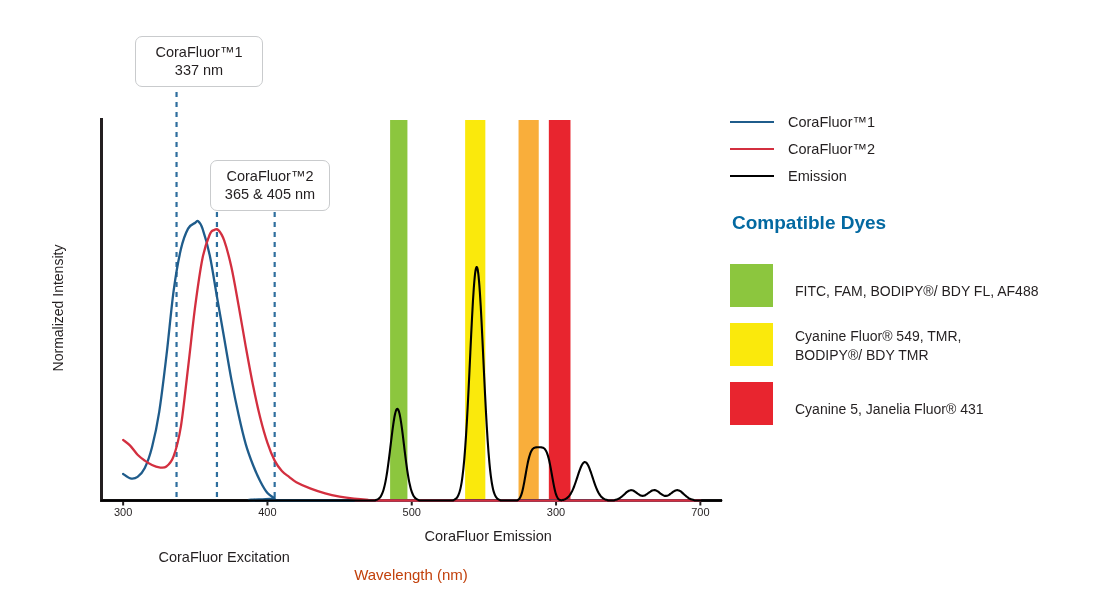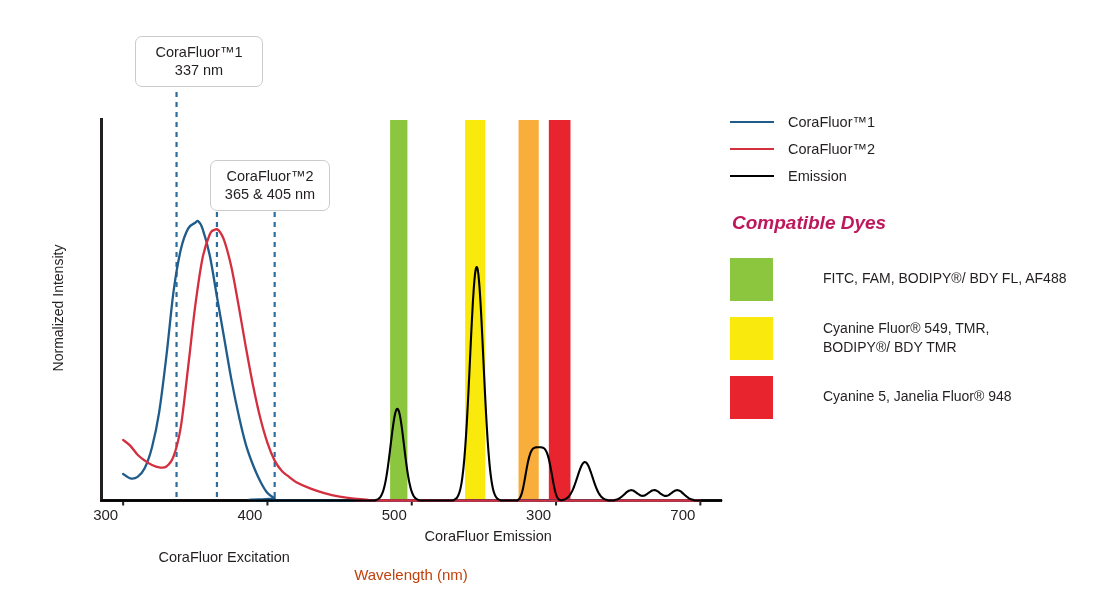--- a/index.html
+++ b/index.html
@@ -36,22 +36,23 @@
     white-space: nowrap;
   }
   .callout .l1 { display: block; }
   .callout .l2 { display: block; }
   #callout-1 { left: 135px; top: 36px; width: 128px; }
   #callout-2 { left: 210px; top: 160px; width: 120px; }
 
   
   .axis-num {
     position: absolute;
-    font-size: 15px;
-    color: #231f20;
+    font-size: 11px;
+    color: #231f20;
+    text-align: center;
     width: 60px;
   }
   .sub-label {
     position: absolute;
     font-size: 14.5px;
     color: #231f20;
     text-align: center;
     white-space: nowrap;
   }
   #xaxis-title {
@@ -92,29 +93,27 @@
     flex: 0 0 44px;
   }
   .legend-line-label {
     font-size: 14.5px;
     color: #231f20;
     white-space: nowrap;
   }
   #dyes-title {
     font-size: 19px;
     font-weight: bold;
-    color: #be185d;
-    margin: 23px 0 24px 2px;
-    font-style: italic;
+    color: #0369a1;
+    margin: 23px 0 30px 2px;
   }
   .dye-row {
     display: flex;
-    align-items: flex-start;
+    align-items: center;
     margin-bottom: 16px;
-    gap: 28px;
   }
   .dye-swatch {
     width: 43px; height: 43px;
     flex: 0 0 43px;
     margin-right: 22px;
   }
   .dye-label {
     font-size: 14px;
     color: #231f20;
     line-height: 1.35;
@@ -200,18 +199,18 @@
           <span class="dye-swatch" style="background: rgb(140, 198, 62);"></span>
           <span class="dye-label" style="white-space: pre-line;">FITC, FAM, BODIPY®/ BDY FL, AF488</span>
         </div>
         <div class="dye-row">
           <span class="dye-swatch" style="background: rgb(250, 233, 12);"></span>
           <span class="dye-label two-line" style="white-space: pre-line;">Cyanine Fluor® 549, TMR,
 BODIPY®/ BDY TMR</span>
         </div>
         <div class="dye-row">
           <span class="dye-swatch" style="background: rgb(232, 37, 47);"></span>
-          <span class="dye-label" style="white-space: pre-line;">Cyanine 5, Janelia Fluor® 948</span>
+          <span class="dye-label" style="white-space: pre-line;">Cyanine 5, Janelia Fluor® 431</span>
         </div>
       </div>
   </div>
 
 </div>
 
 </body></html>

